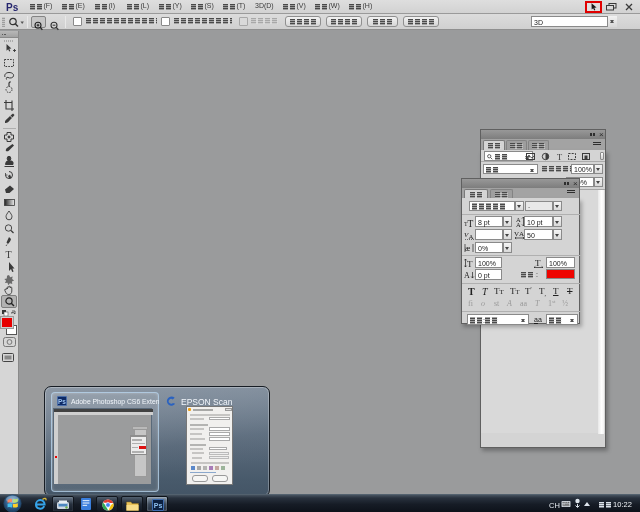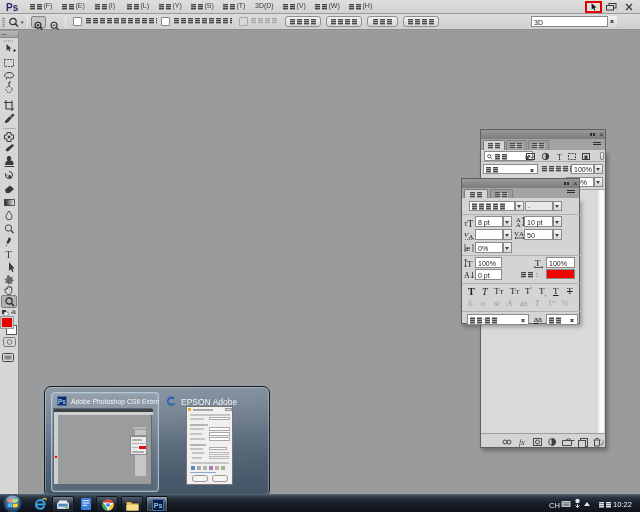--- a/index.html
+++ b/index.html
@@ -257,40 +257,20 @@
   <span class="abs" style="left:33px;top:2px;width:30px;height:8px;background:repeating-linear-gradient(90deg,#555 0 5px,transparent 5px 8px)"></span>
   <i class="zh abs" style="left:68px;top:3px;width:20px"></i>
   <div class="field" style="left:85px;top:1px;width:28px;height:10px;">100%</div>
   <div class="drop" style="left:113px;top:1px;width:9px;height:10px;"></div>
  </div>
 
  <div class="abs" style="left:0;top:39px;width:124px;height:244px;background:#d9d9d9;border-top:1px solid #a5a5a5;">
   <div class="abs" style="right:1px;top:0;width:6px;height:244px;background:linear-gradient(90deg,#e8e8e8,#fff 60%,#f2f2f2);"></div>
  </div>
 
- <div class="abs" style="left:0;top:283px;width:124px;height:14px;border-top:1px solid #9d9d9d;">
-  <svg width="124" height="12" viewBox="0 0 124 12">
-   <g stroke="#4a4a4a" fill="none">
-    <circle cx="24" cy="6" r="2"></circle>
-            <circle cx="28" cy="6" r="2"></circle>
-    <text x="38" y="9" font-size="8" font-style="italic" font-family="Liberation Serif" fill="#3c3c3c" stroke="none">fx</text>
-    <rect x="52.5" y="2.5" width="8" height="7"></rect>
-            <circle cx="56.5" cy="6" r="2"></circle>
-    <circle cx="71" cy="6" r="3.4"></circle>
-            <path d="M71 2.6 a3.4 3.4 0 0 1 0 6.8 z" fill="#3c3c3c"></path>
-    <path d="M84.5 4.5 l3-2 3 2 v5 h-9 v-5 z M84.5 4.5 h9"></path>
-    <rect x="99.5" y="2.5" width="7" height="8"></rect>
-            <rect x="97.5" y="4.5" width="7" height="7" fill="#d4d4d4"></rect>
-    <path d="M112.5 4 h7 m-6 0 v6 h5 v-6 m-4-1.5 h3"></path>
-   </g>
-  </svg>
-  <svg class="abs" style="right:1px;bottom:1px" width="7" height="7" viewBox="0 0 7 7">
-          <path d="M6 1 L6 6 L1 6 M6 3.5 L3.5 6" stroke="#8a8a8a" fill="none"></path>
-        </svg>
- </div>
 </div>
 
 <div class="ptitle" style="left:461px;top:178px;width:119px;height:10px;">
  <span class="abs" style="left:102px;top:3px;width:6px;height:3px;background:repeating-linear-gradient(90deg,#2e2e2e 0 2px,transparent 2px 3px)"></span>
  <span class="abs" style="left:111px;top:1px;font-size:8px;line-height:7px;color:#2e2e2e;">×</span>
 </div>
 <div class="ptabs" style="left:461px;top:188px;width:119px;height:10px;">
  <div class="tab" style="left:2px;width:24px;height:9px;"><i class="zh" style="width:13px"></i></div>
  <div class="abs" style="left:28px;top:1px;width:23px;height:9px;background:#9e9e9e;border:1px solid #838383;border-bottom:none;border-radius:2px 2px 0 0;padding:2px 0 0 4px;"><i class="zh" style="width:13px"></i></div>
  <span class="abs" style="right:4px;top:2px;width:8px;height:5px;background:repeating-linear-gradient(#2e2e2e 0 1px,transparent 1px 2.5px)"></span>
@@ -408,21 +388,21 @@
    <div class="abs" style="left:78px;top:30px;width:10px;height:1.5px;background:#b0b0b0;"></div>
    <div class="abs" style="left:78px;top:33.5px;width:13px;height:1.5px;background:#b0b0b0;"></div>
    <div class="abs" style="left:85px;top:37px;width:7px;height:3px;background:#dd1111;"></div>
    <div class="abs" style="left:78px;top:37.5px;width:6px;height:1.5px;background:#b0b0b0;"></div>
    <div class="abs" style="left:78px;top:42px;width:12px;height:1.5px;background:#b0b0b0;"></div>
  </div>
 
  <svg class="abs" style="left:121px;top:9px" width="11" height="11" viewBox="0 0 12 12">
         <path d="M9.5 2 A5 5 0 1 0 10 8.5 L7.5 7.5 A2.6 2.6 0 1 1 7.3 3.8 Z" fill="#2a62c0"></path>
       </svg>
- <div class="abs" style="left:136px;top:10px;font-size:8.5px;color:#f2f6fb;">EPSON Adobe</div>
+ <div class="abs" style="left:136px;top:10px;font-size:8.5px;color:#f2f6fb;">EPSON Scan</div>
  <div class="abs" style="left:141px;top:19px;width:47px;height:79px;background:#f1f0ee;border:1px solid #777;">
    <div class="abs" style="left:1px;top:1px;width:3px;height:3px;background:#f0a010;border-radius:1px;"></div>
    <div class="abs" style="left:6px;top:2px;width:20px;height:2px;background:#a8a8a6;"></div>
    <div class="abs" style="left:38px;top:1px;width:7px;height:3px;background:#ddd;border:.5px solid #999;"></div>
    <div class="abs" style="left:3px;top:7px;width:40px;height:1.5px;background:#c6c5c3;"></div>
    <div class="abs" style="left:22px;top:10px;width:21px;height:3px;background:#fff;border:.5px solid #aaa;"></div>
    <div class="abs" style="left:3px;top:11px;width:14px;height:1.5px;background:#c6c5c3;"></div>
    <div class="abs" style="left:3px;top:17px;width:18px;height:1.5px;background:#b4b4b2;"></div>
    <div class="abs" style="left:22px;top:20px;width:21px;height:3.5px;background:#fff;border:.5px solid #aaa;"></div>
    <div class="abs" style="left:3px;top:21px;width:14px;height:1.5px;background:#c6c5c3;"></div>

